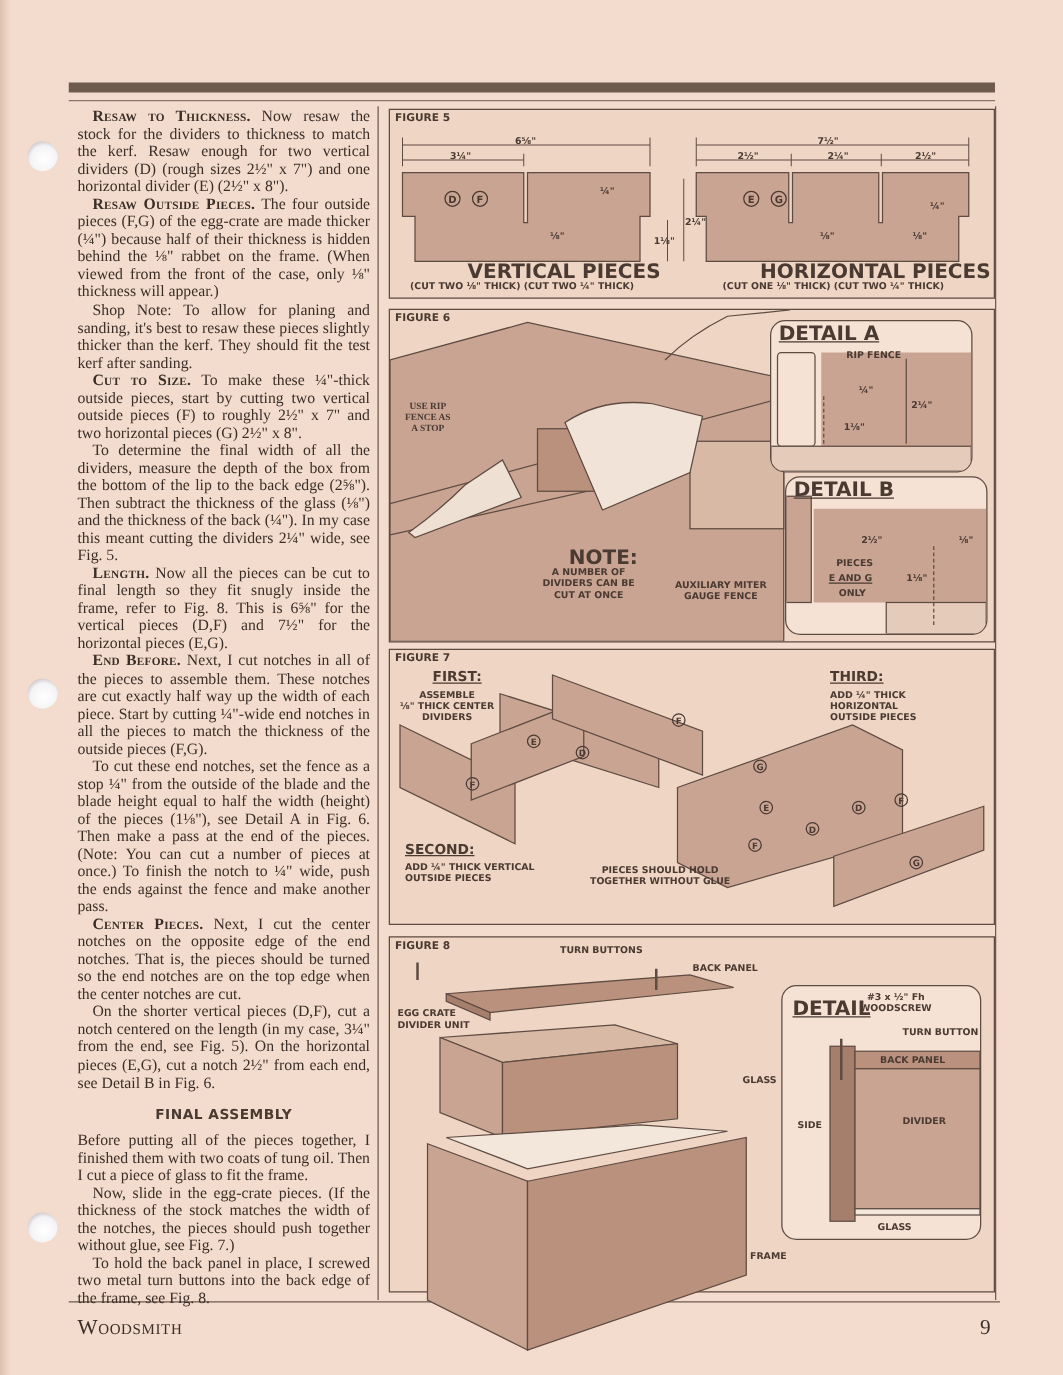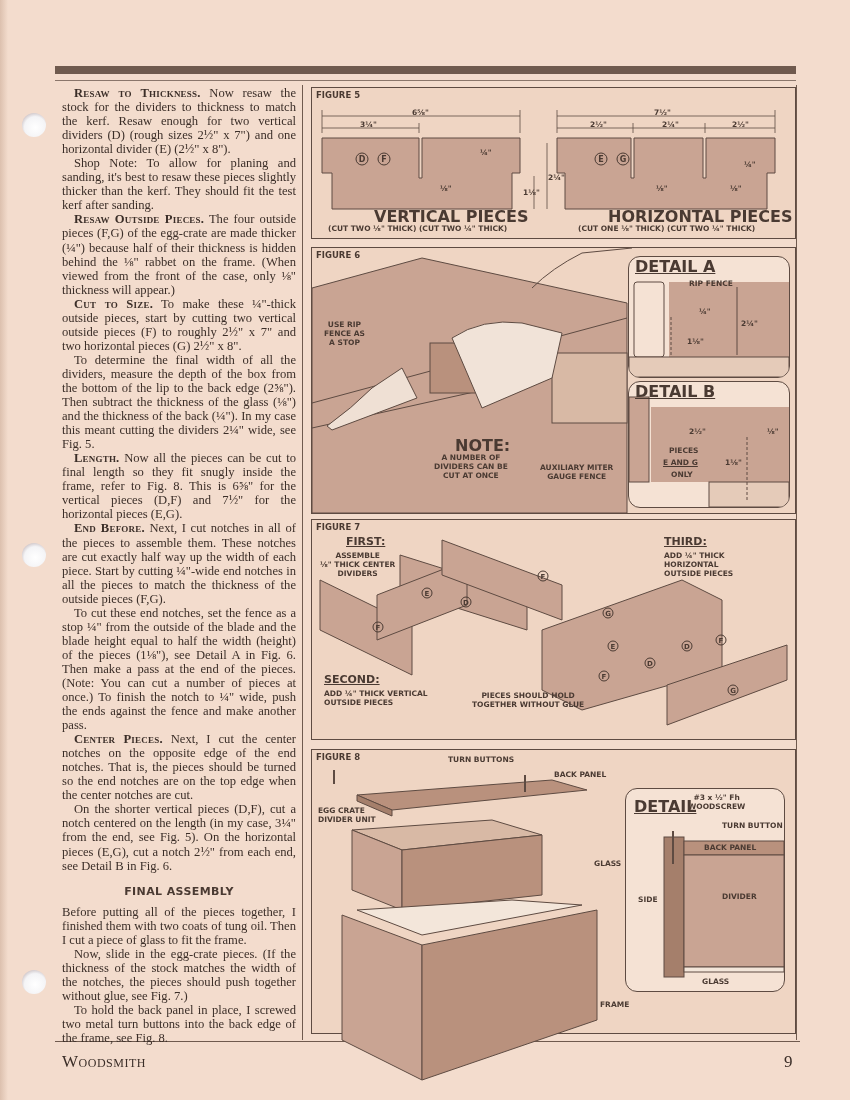--- a/index.html
+++ b/index.html
@@ -44,22 +44,22 @@
 <div class="hole" style="top:970px"></div>
 
 <div class="topbar"></div>
 <div class="topline"></div>
 <div class="colrule"></div>
 <div class="rightrule"></div>
 <div class="bottomline"></div>
 
 <div class="textcol">
   <p><span class="runin">Resaw to Thickness.</span><span> Now resaw the stock for the dividers to thickness to match the kerf. Resaw enough for two vertical dividers (D) (rough sizes 2½" x 7") and one horizontal divider (E) (2½" x 8").</span></p>
+  <p><span class="runin">Resaw Outside Pieces.</span><span> The four outside pieces (F,G) of the egg-crate are made thicker (¼") because half of their thickness is hidden behind the ⅛" rabbet on the frame. (When viewed from the front of the case, only ⅛" thickness will appear.)</span></p>
   <p><span>Shop Note: To allow for planing and sanding, it's best to resaw these pieces slightly thicker than the kerf. They should fit the test kerf after sanding.</span></p>
-  <p><span class="runin">Resaw Outside Pieces.</span><span> The four outside pieces (F,G) of the egg-crate are made thicker (¼") because half of their thickness is hidden behind the ⅛" rabbet on the frame. (When viewed from the front of the case, only ⅛" thickness will appear.)</span></p>
   <p><span class="runin">Cut to Size.</span><span> To make these ¼"-thick outside pieces, start by cutting two vertical outside pieces (F) to roughly 2½" x 7" and two horizontal pieces (G) 2½" x 8".</span></p>
   <p><span>To determine the final width of all the dividers, measure the depth of the box from the bottom of the lip to the back edge (2⅝"). Then subtract the thickness of the glass (⅛") and the thickness of the back (¼"). In my case this meant cutting the dividers 2¼" wide, see Fig. 5.</span></p>
   <p><span class="runin">Length.</span><span> Now all the pieces can be cut to final length so they fit snugly inside the frame, refer to Fig. 8. This is 6⅝" for the vertical pieces (D,F) and 7½" for the horizontal pieces (E,G).</span></p>
   <p><span class="runin">End Before.</span><span> Next, I cut notches in all of the pieces to assemble them. These notches are cut exactly half way up the width of each piece. Start by cutting ¼"-wide end notches in all the pieces to match the thickness of the outside pieces (F,G).</span></p>
   <p><span>To cut these end notches, set the fence as a stop ¼" from the outside of the blade and the blade height equal to half the width (height) of the pieces (1⅛"), see Detail A in Fig. 6. Then make a pass at the end of the pieces. (Note: You can cut a number of pieces at once.) To finish the notch to ¼" wide, push the ends against the fence and make another pass.</span></p>
   <p><span class="runin">Center Pieces.</span><span> Next, I cut the center notches on the opposite edge of the end notches. That is, the pieces should be turned so the end notches are on the top edge when the center notches are cut.</span></p>
   <p><span>On the shorter vertical pieces (D,F), cut a notch centered on the length (in my case, 3¼" from the end, see Fig. 5). On the horizontal pieces (E,G), cut a notch 2½" from each end, see Detail B in Fig. 6.</span></p>
   <div class="sechead">FINAL ASSEMBLY</div>
   <p class="noindent">Before putting all of the pieces together, I finished them with two coats of tung oil. Then I cut a piece of glass to fit the frame.</p>
   <p>Now, slide in the egg-crate pieces. (If the thickness of the stock matches the width of the notches, the pieces should push together without glue, see Fig. 7.)</p>
@@ -126,31 +126,31 @@
     <path d="M0 40 L110 10 L315 55 L315 265 L0 265 Z" fill="#c9a493" stroke="#5e4b42"></path>
     <path d="M0 155 L315 70" stroke="#5e4b42" fill="none"></path>
     <path d="M0 180 L315 110" stroke="#5e4b42" fill="none"></path>
     <path d="M15 178 Q40 160 60 140 L90 120 L105 150 L20 182 Z" fill="#efe0d4" stroke="#5e4b42"></path>
     <rect x="118" y="95" width="70" height="50" fill="#b9917d" stroke="#5e4b42"></rect>
     <rect x="240" y="105" width="75" height="70" fill="#d8b9a5" stroke="#5e4b42"></rect>
     <path d="M140 90 Q170 70 210 75 L250 85 L240 130 L170 160 Z" fill="#f1e3d8" stroke="#5e4b42"></path>
     <path d="M220 40 Q240 20 270 5 L320 0" stroke="#5e4b42" fill="none"></path>
   </svg>
   <div class="fig-label">FIGURE 6</div>
-  <div class="lbl" style="left:12px;top:72px;white-space:pre;">USE RIP
+  <div class="lbl" style="left:12px;top:72px;white-space:pre;font-family:Liberation Serif, serif;">USE RIP
 FENCE AS
 A STOP</div>
   <div class="lbl big" style="left:143px;top:192px;">NOTE:</div>
   <div class="lbl" style="left:122px;top:205px;white-space:pre;">A NUMBER OF
 DIVIDERS CAN BE
 CUT AT ONCE</div>
   <div class="lbl" style="left:228px;top:215px;white-space:pre;">AUXILIARY MITER
 GAUGE FENCE</div>
 
-  <div class="detail-box" style="left:316px;top:8px;width:160px;height:120px;">
+  <div class="detail-box" style="left:304px;top:8px;width:160px;height:120px;">
     <svg width="160" height="120">
       <rect x="40" y="25" width="120" height="75" fill="#c9a493"></rect>
       <rect x="5" y="25" width="30" height="75" fill="#f5e2d4" stroke="#5e4b42" rx="3"></rect>
       <rect x="0" y="100" width="160" height="20" fill="#e5cbb9" stroke="#5e4b42"></rect>
       <line x1="42" y1="60" x2="42" y2="100" stroke="#5e4b42" stroke-dasharray="3,2"></line>
       <line x1="108" y1="30" x2="108" y2="98" stroke="#5e4b42"></line>
     </svg>
     <div class="lbl big" style="left:6px;top:4px;text-decoration:underline;">DETAIL A</div>
     <div class="lbl" style="left:60px;top:22px;">RIP FENCE</div>
     <div class="lbl" style="left:70px;top:50px;">¼"</div>

